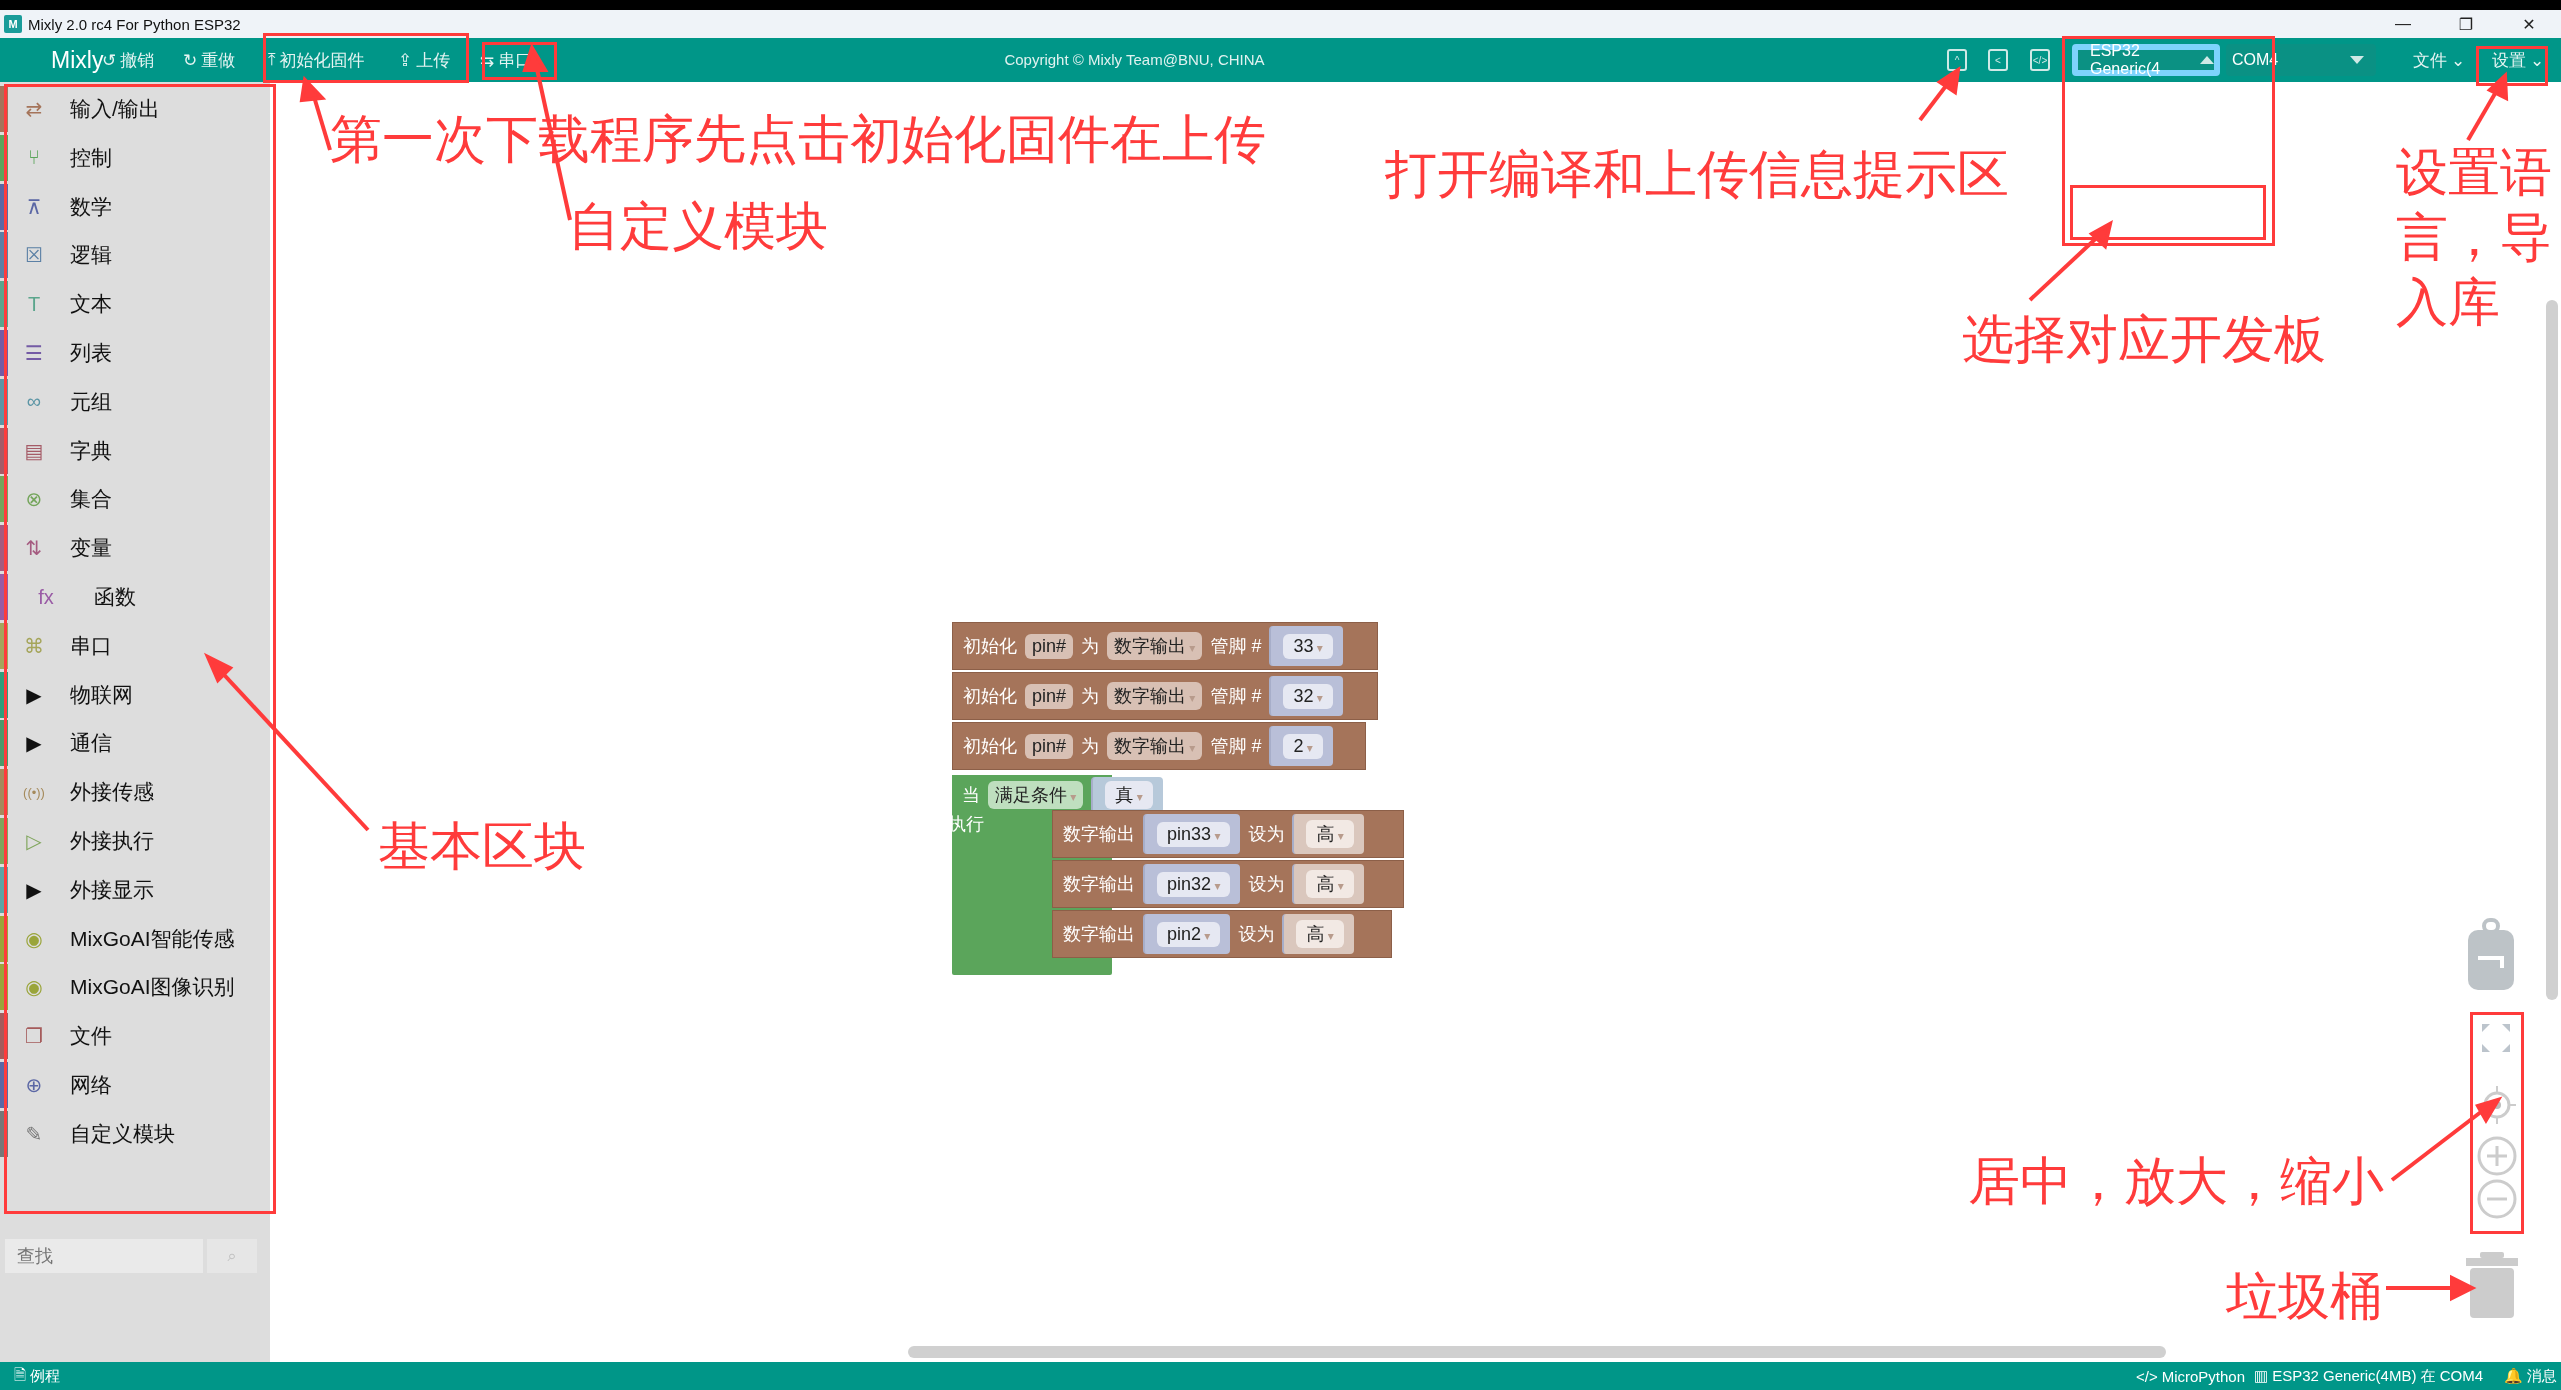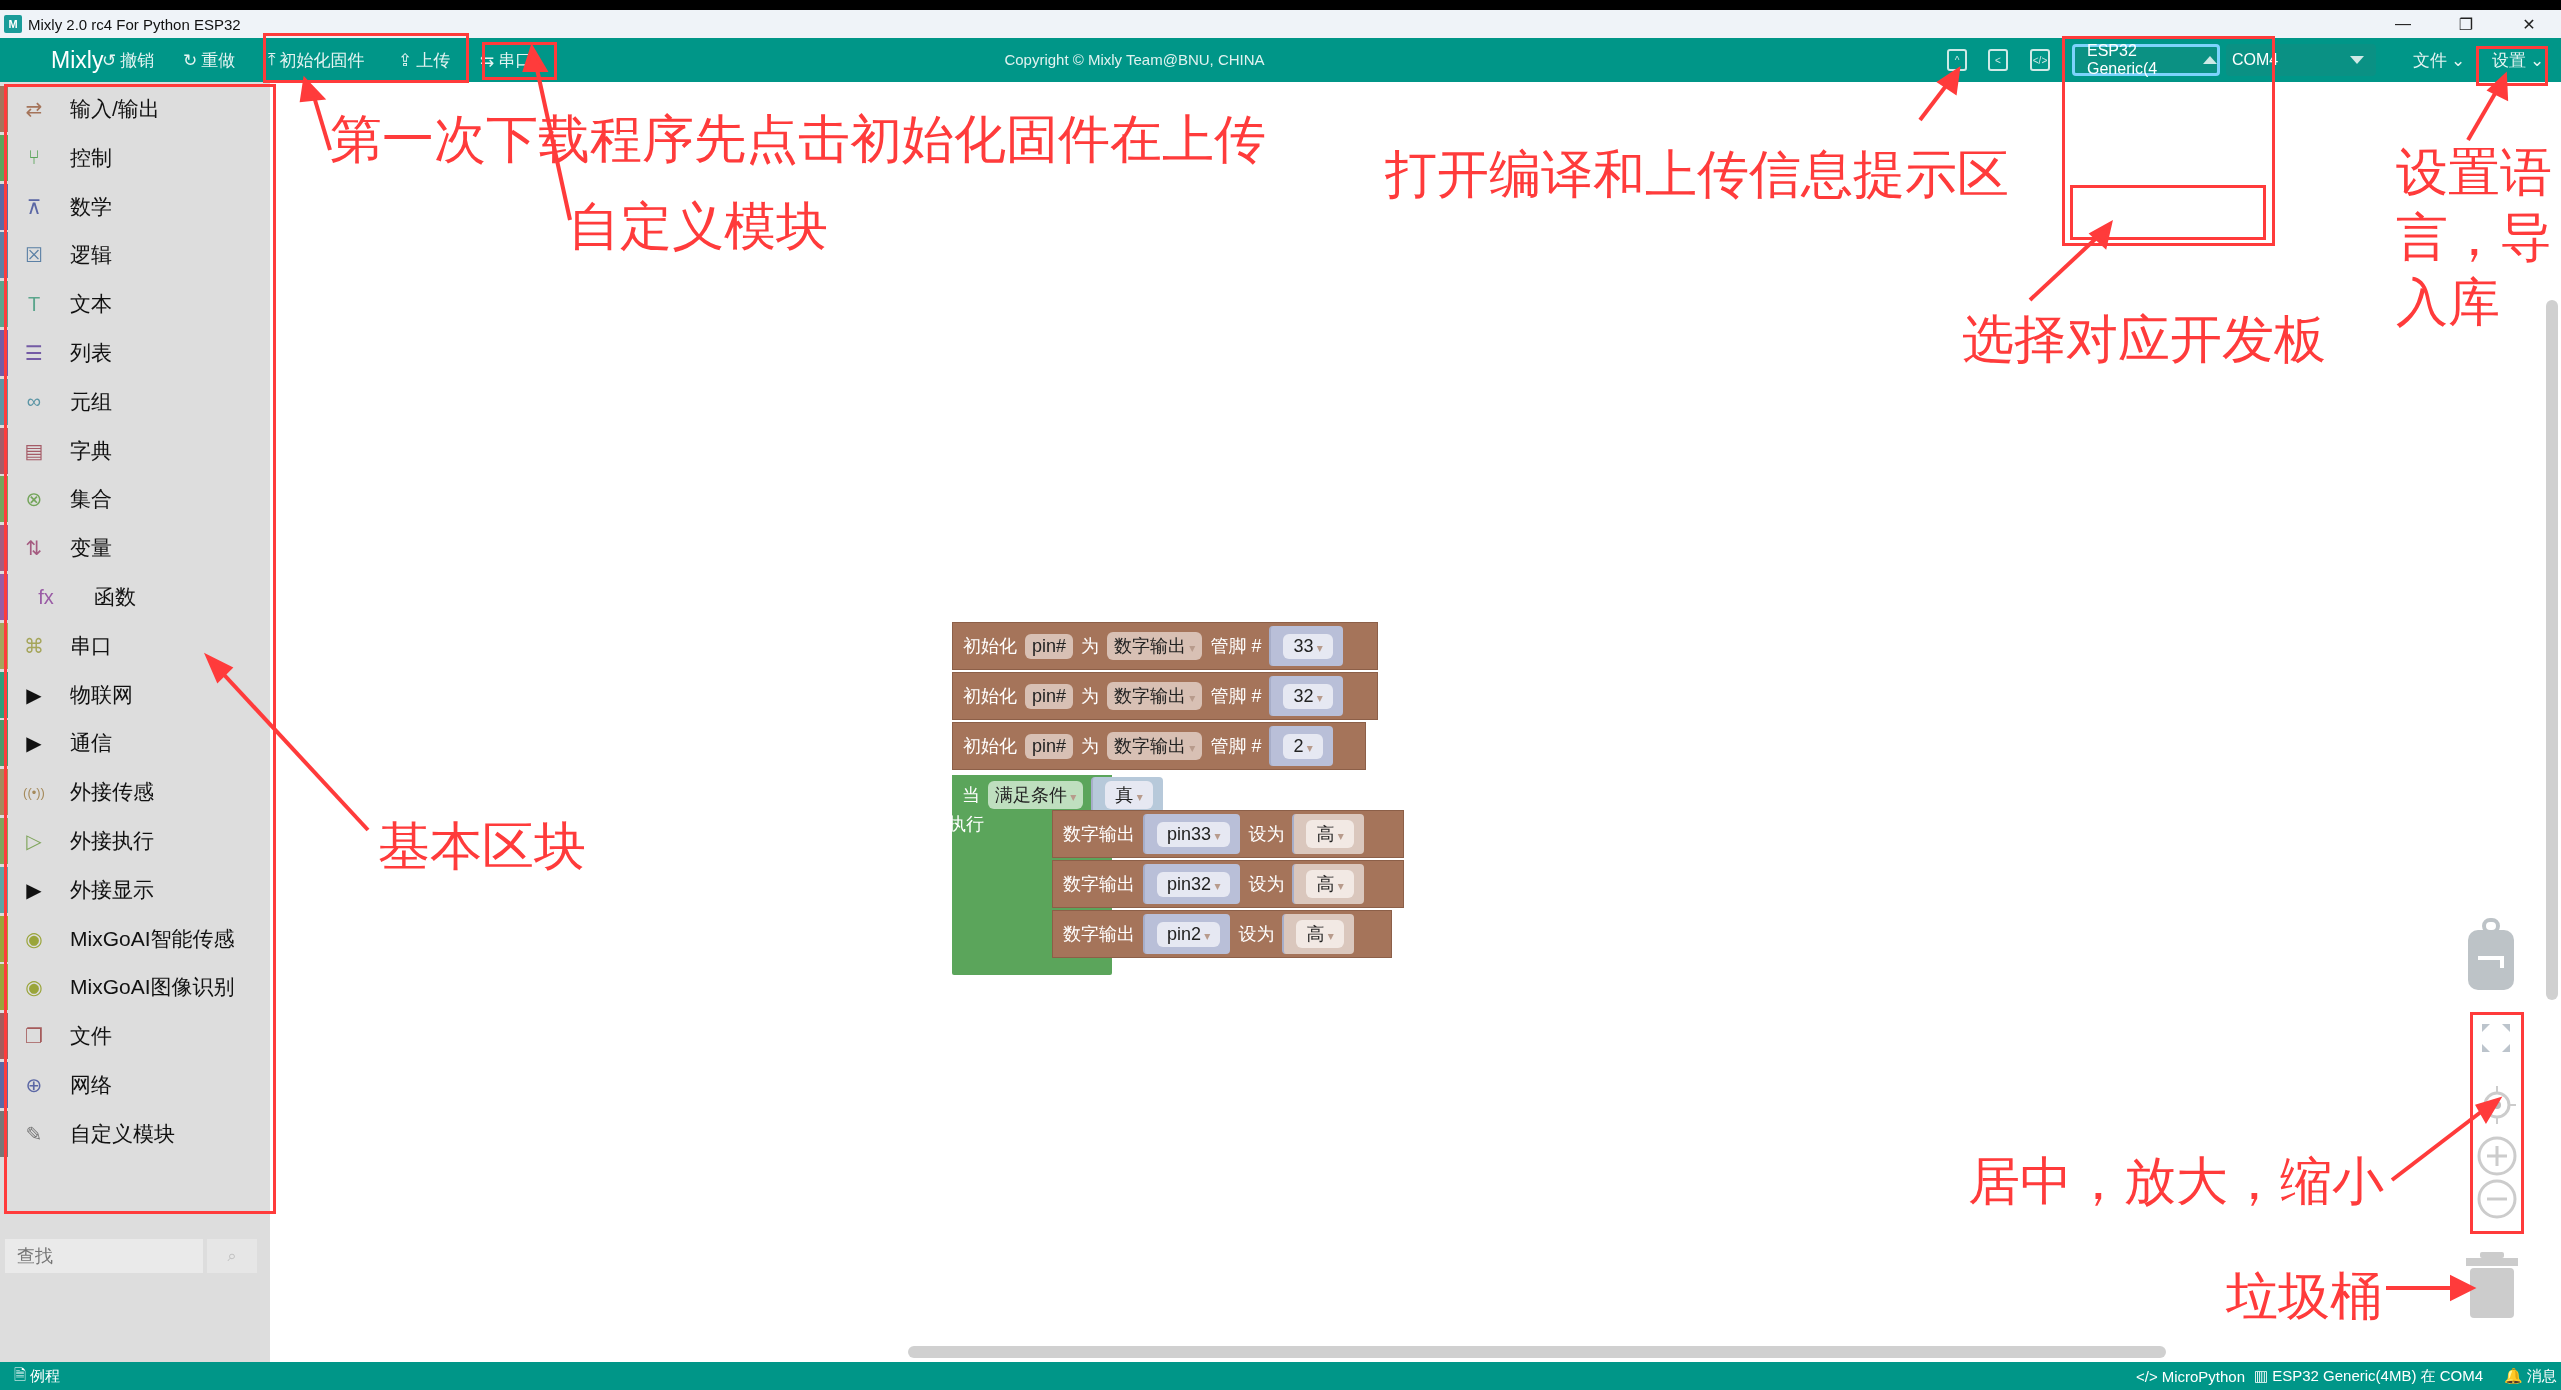--- a/index.html
+++ b/index.html
@@ -12,21 +12,21 @@
     display: flex; align-items: center; justify-content: center; margin: 0 6px 0 4px; border-radius: 2px; }
   .win-ctrl { position: absolute; top: 0; height: 28px; width: 40px; display: flex; align-items: center; justify-content: center;
     font-size: 16px; color: #222; }
   .toolbar { position: absolute; left: 0; top: 38px; width: 2561px; height: 44px; background: #009688; color: #e4f4f2;
     font-size: 17px; }
   .tb-item { position: absolute; top: 0; height: 44px; display: flex; align-items: center; gap: 4px; white-space: nowrap; }
   .tb-brand { font-size: 23px; color: #fff; margin-left: 25px; }
   .tb-copy { position: absolute; left: 0; width: 2269px; text-align: center; top: 0; line-height: 44px; font-size: 15px; color: #e0f2f0; pointer-events: none; }
   .icon-box { width: 20px; height: 22px; border: 2px solid #cfe9e6; border-radius: 3px; display: flex; align-items: center; justify-content: center;
     font-size: 10px; color: #cfe9e6; }
-  .board-select { position: absolute; top: 6px; left: 2072px; width: 148px; height: 32px; background: #0b9183; border: 3px solid #7dd3fc; border-radius: 4px;
+  .board-select { position: absolute; top: 6px; left: 2072px; width: 148px; height: 32px; background: #0b9183; border: 6px solid #7dd3fc; border-radius: 4px;
     color: #fff; font-size: 16px; display: flex; align-items: center; padding-left: 12px; }
   .board-select .tri { margin-left: 10px; width: 0; height: 0; border-left: 7px solid transparent; border-right: 7px solid transparent; border-bottom: 8px solid #cfe9e6; }
   .port-select { position: absolute; top: 6px; left: 2226px; width: 150px; height: 32px; background: #0a9184; border-radius: 4px;
     color: #fff; font-size: 16px; display: flex; align-items: center; padding-left: 6px; }
   .port-select .tri { position: absolute; right: 12px; width: 0; height: 0; border-left: 7px solid transparent; border-right: 7px solid transparent; border-top: 8px solid #cfe9e6; }
   .dropdown { position: absolute; left: 2068px; top: 82px; width: 198px; height: 158px; background: #fff; border: 1px solid #ddd;
     box-shadow: 0 2px 4px rgba(0,0,0,0.15); font-size: 16px; color: #333; }
   .dropdown .opt { height: 37px; line-height: 37px; padding-left: 12px; }
   .dropdown .opt.sel { background: #009688; color: #e4f4f2; margin-top: 4px; }
 

